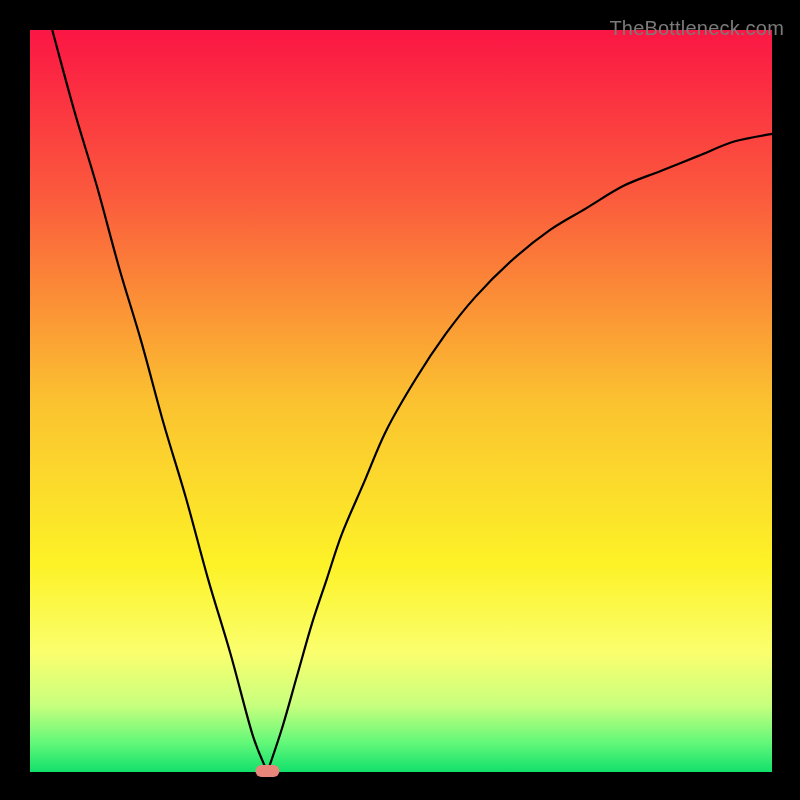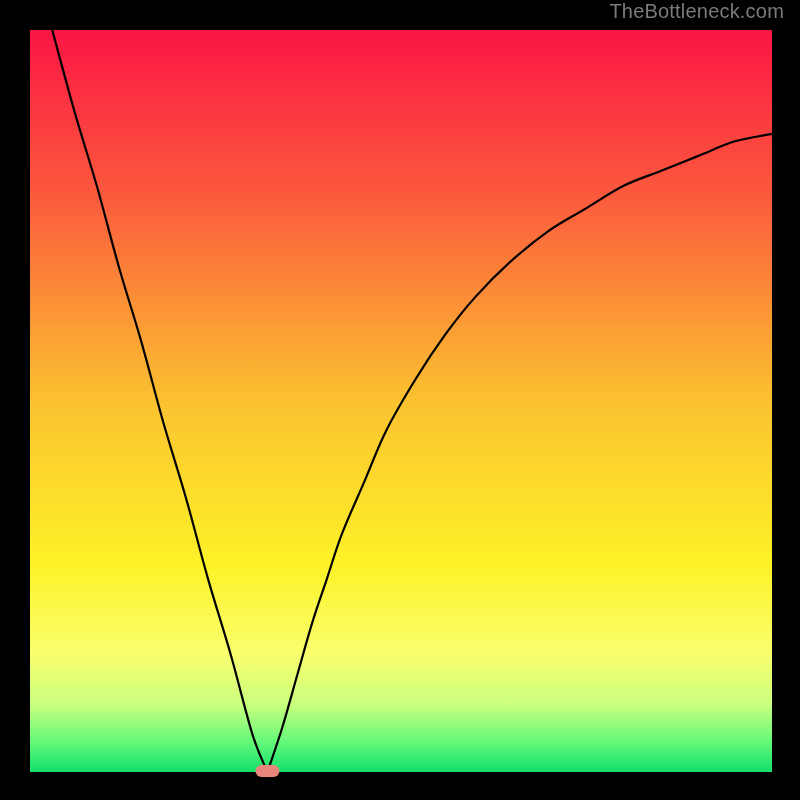--- a/index.html
+++ b/index.html
@@ -14,21 +14,21 @@
   .frame {
     position: absolute;
     top: 0;
     left: 0;
     width: 800px;
     height: 800px;
     background: #000;
   }
   .watermark {
     position: absolute;
-    top: 0;
+    top: 17px;
     right: 16px;
     color: #7a7a7a;
     font-size: 20px;
     letter-spacing: 0.2px;
     font-weight: 500;
     user-select: none;
   }
   svg {
     display: block;
   }

